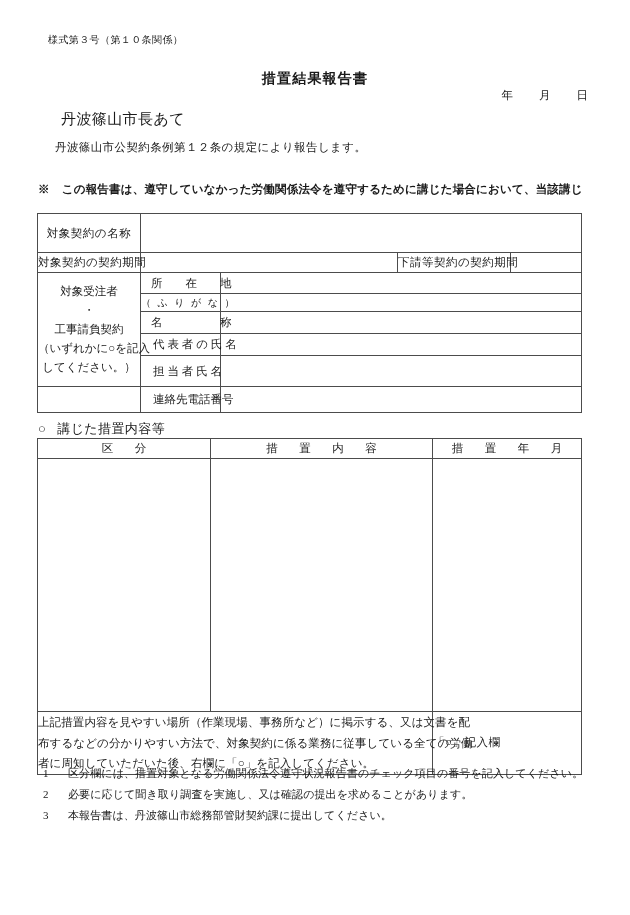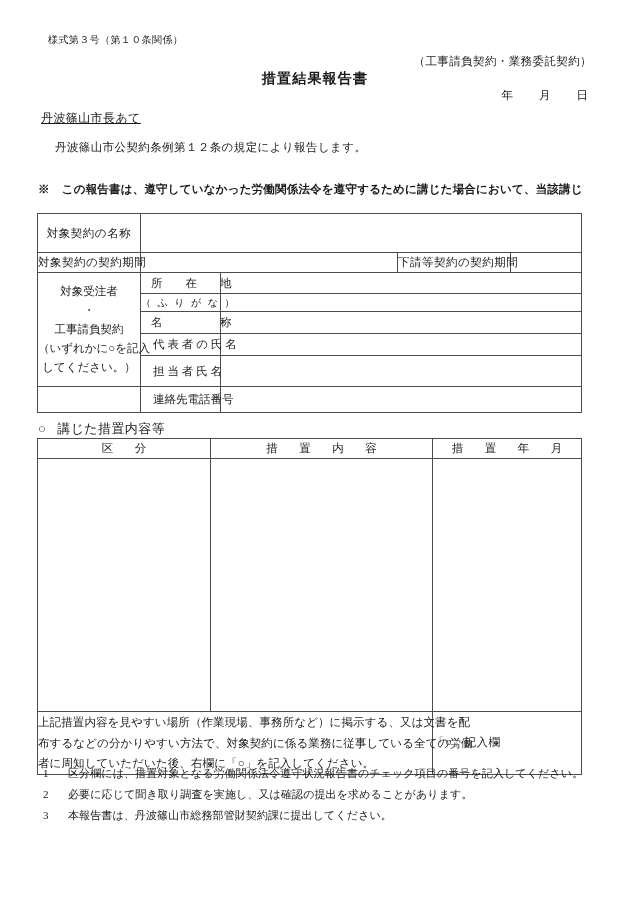--- a/index.html
+++ b/index.html
@@ -55,26 +55,25 @@
     top: 88px;
     font-size: 11.5px;
     white-space: nowrap;
   }
   .date-line span { display: inline-block; }
   .date-line .y { margin-right: 26px; }
   .date-line .m { margin-right: 26px; }
 
   .addressee {
     position: absolute;
-    left: 41px;
+    left: 61px;
     top: 110px;
-    font-size: 12px;
-    letter-spacing: 0.4px;
-    white-space: nowrap;
-    text-decoration: underline;
+    font-size: 15px;
+    letter-spacing: 0.4px;
+    white-space: nowrap;
   }
   .intro {
     position: absolute;
     left: 55px;
     top: 140px;
     font-size: 11.5px;
     letter-spacing: 0.4px;
     white-space: nowrap;
   }
 
@@ -189,21 +188,20 @@
   }
   .footnotes .num { display: inline-block; width: 25px; padding-left: 3px; }
 </style>
 </head>
 <body>
 
 <div class="page">
 
   <div class="form-code">様式第３号（第１０条関係）</div>
 
-  <div class="contract-kinds">（工事請負契約・業務委託契約）</div>
 
   <div class="doc-title">措置結果報告書</div>
 
   <div class="date-line">
     <span class="y">年</span><span class="m">月</span><span class="d">日</span>
   </div>
 
   <div class="addressee">丹波篠山市長あて</div>
 
   <div class="intro">丹波篠山市公契約条例第１２条の規定により報告します。</div>

